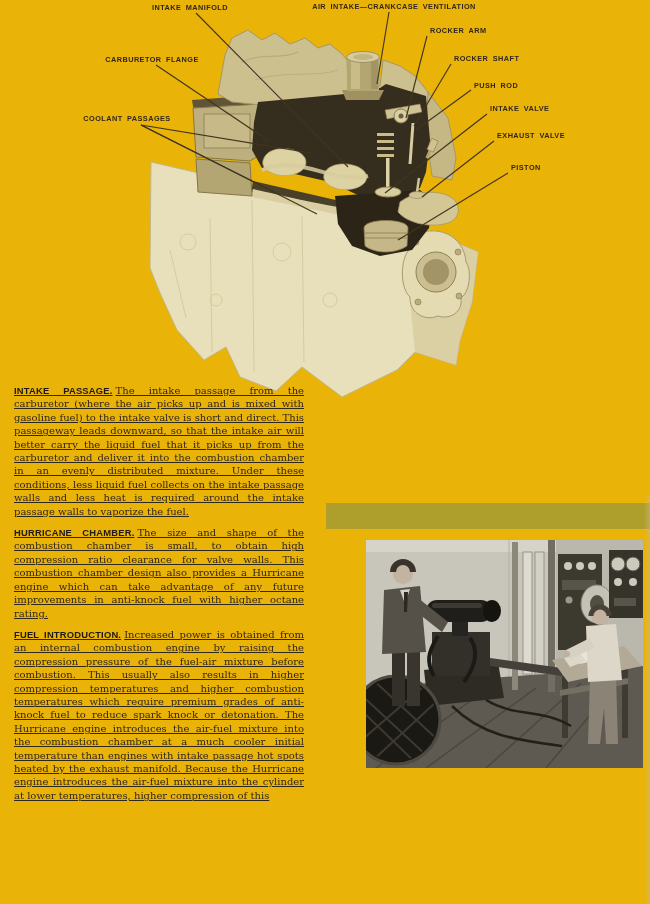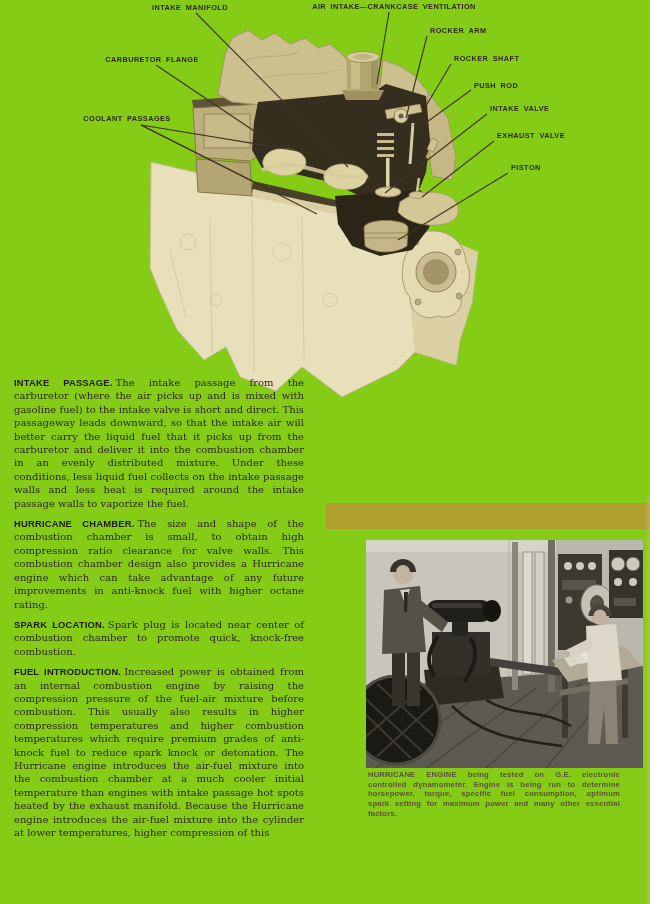--- a/index.html
+++ b/index.html
@@ -1,30 +1,30 @@
 <!DOCTYPE html>
 <html><head>
 <meta charset="utf-8">
 <style>
   html,body{margin:0;padding:0;background:#888;}
   .page{
     position:relative;width:650px;height:904px;margin:0 auto;
-    background:#84cc16;overflow:hidden;
+    background:#eab308;overflow:hidden;
     font-family:"Liberation Sans",sans-serif;
   }
   svg.diagram{position:absolute;left:0;top:0;}
   .dlabel{
     font-family:"Liberation Sans",sans-serif;font-weight:bold;
     font-size:7.3px;letter-spacing:.45px;word-spacing:2px;fill:#32261a;
   }
   .leader{stroke:#43341f;stroke-width:1.15;}
   .textcol{position:absolute;left:14px;top:376px;width:290px;}
   .sect{
     font-family:"DejaVu Serif",serif;font-size:10px;line-height:13.4px;
-    text-align:justify;color:#30271c;margin:0 0 7px 0;
+    text-align:justify;color:#30271c;margin:8px 0 7px 0;text-decoration:underline;
   }
   .sect .hd{
     font-family:"Liberation Sans",sans-serif;font-weight:bold;
     font-size:9.4px;letter-spacing:.2px;color:#1f1912;padding-right:3px;
   }
   .band{position:absolute;left:326px;top:503px;width:324px;height:26px;background:#ae9f2d;}
   .photo{
     position:absolute;left:366px;top:540px;width:277px;height:228px;
     background:#c8c5bb;box-shadow:0 0 0 1px #b8b5aa inset;
   }
@@ -165,23 +165,20 @@
       <text class="dlabel" x="127" y="121" text-anchor="middle">COOLANT PASSAGES</text>
     </g>
   </svg>
 
   <div class="textcol">
     <p class="sect">
       <span class="hd">INTAKE PASSAGE.</span><span>The intake passage from the carburetor (where the air picks up and is mixed with gasoline fuel) to the intake valve is short and direct. This passageway leads downward, so that the intake air will better carry the liquid fuel that it picks up from the carburetor and deliver it into the combustion chamber in an evenly distributed mixture. Under these conditions, less liquid fuel collects on the intake passage walls and less heat is required around the intake passage walls to vaporize the fuel.</span>
     </p>
     <p class="sect">
       <span class="hd">HURRICANE CHAMBER.</span><span>The size and shape of the combustion chamber is small, to obtain high compression ratio clearance for valve walls. This combustion chamber design also provides a Hurricane engine which can take advantage of any future improvements in anti-knock fuel with higher octane rating.</span>
-    </p>
-    <p class="sect">
-      <span class="hd">SPARK LOCATION.</span><span>Spark plug is located near center of combustion chamber to promote quick, knock-free combustion.</span>
     </p>
     <p class="sect">
       <span class="hd">FUEL INTRODUCTION.</span><span>Increased power is obtained from an internal combustion engine by raising the compression pressure of the fuel-air mixture before combustion. This usually also results in higher compression temperatures and higher combustion temperatures which require premium grades of anti-knock fuel to reduce spark knock or detonation. The Hurricane engine introduces the air-fuel mixture into the combustion chamber at a much cooler initial temperature than engines with intake passage hot spots heated by the exhaust manifold. Because the Hurricane engine introduces the air-fuel mixture into the cylinder at lower temperatures, higher compression of this</span>
     </p>
   </div>
 
   <div class="band"></div>
 
   <div class="photo">
     <svg width="277" height="228" viewBox="0 0 277 228">
@@ -279,16 +276,15 @@
         <path d="M225,76 A9,9 0 0 1 243,76" stroke="#4a4136" stroke-width="5" fill="none"></path>
       </g>
 
       <g stroke="#23201b" stroke-width="2.5" fill="none">
         <path d="M120,160 C150,178 175,168 205,186"></path>
         <path d="M86,166 C116,196 150,200 196,206"></path>
       </g>
     </svg>
   </div>
 
-  <div class="caption">HURRICANE ENGINE being tested on G.E. electronic controlled dynamometer. Engine is being run to determine horsepower, torque, specific fuel consumption, optimum spark setting for maximum power and many other essential factors.</div>
 
   <div class="edge"></div>
 </div>
 
 </body></html>

